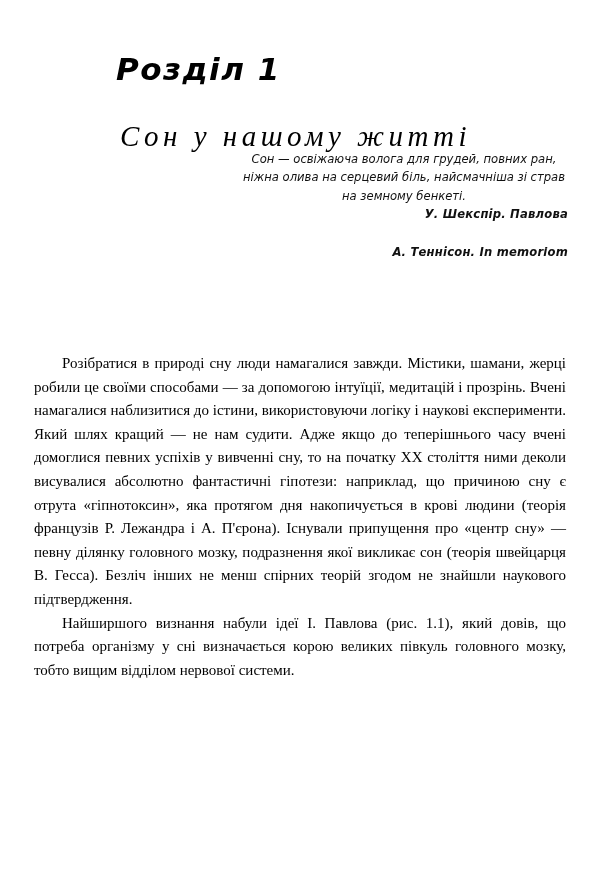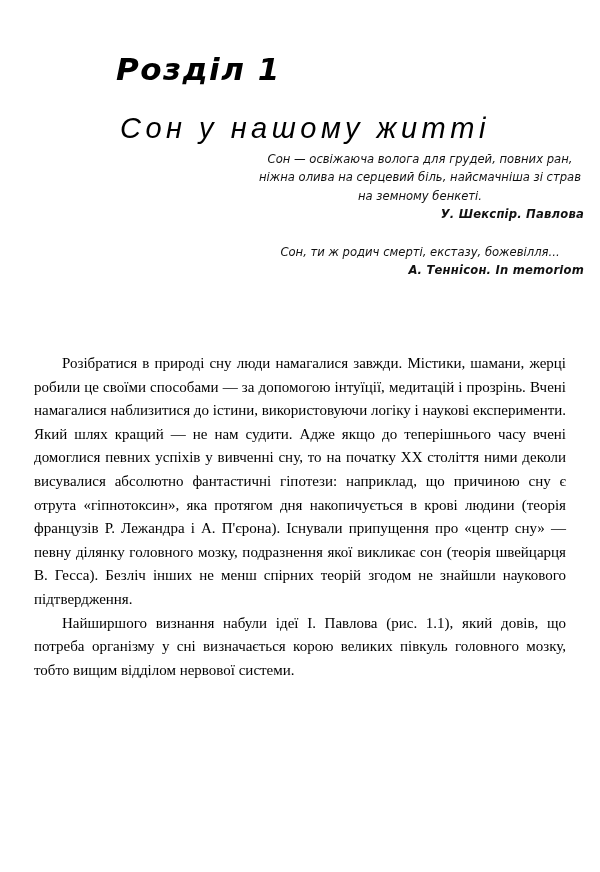--- a/index.html
+++ b/index.html
@@ -34,37 +34,36 @@
     font-style: italic;
     font-size: 31px;
     letter-spacing: 1.5px;
     line-height: 1;
     white-space: nowrap;
   }
 
   .chapter-subtitle {
     position: absolute;
     left: 120px;
-    top: 90px;
-    font-family: Liberation Sans, sans-serif;
+    top: 98px;
+    font-family: Liberation Serif, serif;
     font-weight: normal;
     font-style: italic;
     font-size: 29px;
     letter-spacing: 4.5px;
     line-height: 1;
     white-space: nowrap;
   }
 
   
   .epigraphs {
     position: absolute;
     left: 240px;
     top: 150px;
     width: 328px;
-    margin-left: 16px;
   }
   .epigraph {
     font-family: "DejaVu Sans", "Liberation Sans", sans-serif;
     font-style: italic;
     font-size: 11.6px;
     line-height: 18.4px;
     text-align: center;
     color: #111;
   }
   .epigraph + .epigraph {
@@ -130,21 +129,20 @@
   <h2 class="chapter-subtitle">Сон у нашому житті</h2>
 
   <div class="epigraphs">
 
     <div class="epigraph">
       <span class="quote-text">Сон — освіжаюча волога для грудей, повних ран, ніжна олива на серцевий біль, найсмачніша зі страв на земному бенкеті.</span>
       <span class="attribution">У. Шекспір. Павлова</span>
     </div>
 
     <div class="epigraph">
-      <span class="quote-text">Сон, ти ж родич смерті, екстазу, божевілля...</span>
       <span class="attribution">А. Теннісон. In memoriom</span>
     </div>
 
   </div>
 
 
   <div class="body-copy">
     <p>Розібратися в природі сну люди намагалися завжди. Містики, шамани, жерці робили це своїми способами — за допомогою інтуїції, медитацій і прозрінь. Вчені намагалися наблизитися до істини, використовуючи логіку і наукові експерименти. Який шлях кращий — не нам судити. Адже якщо до теперішнього часу вчені домоглися певних успіхів у вивченні сну, то на початку XX століття ними деколи висувалися абсолютно фантастичні гіпотези: наприклад, що причиною сну є отрута «гіпнотоксин», яка протягом дня накопичується в крові людини (теорія французів Р. Лежандра і А. П'єрона). Існували припущення про «центр сну» — певну ділянку головного мозку, подразнення якої викликає сон (теорія швейцарця В. Гесса). Безліч інших не менш спірних теорій згодом не знайшли наукового підтвердження.</p>
     <p>Найширшого визнання набули ідеї І. Павлова (рис. 1.1), який довів, що потреба організму у сні визначається корою великих півкуль головного мозку, тобто вищим відділом нервової системи.</p>
   </div>

